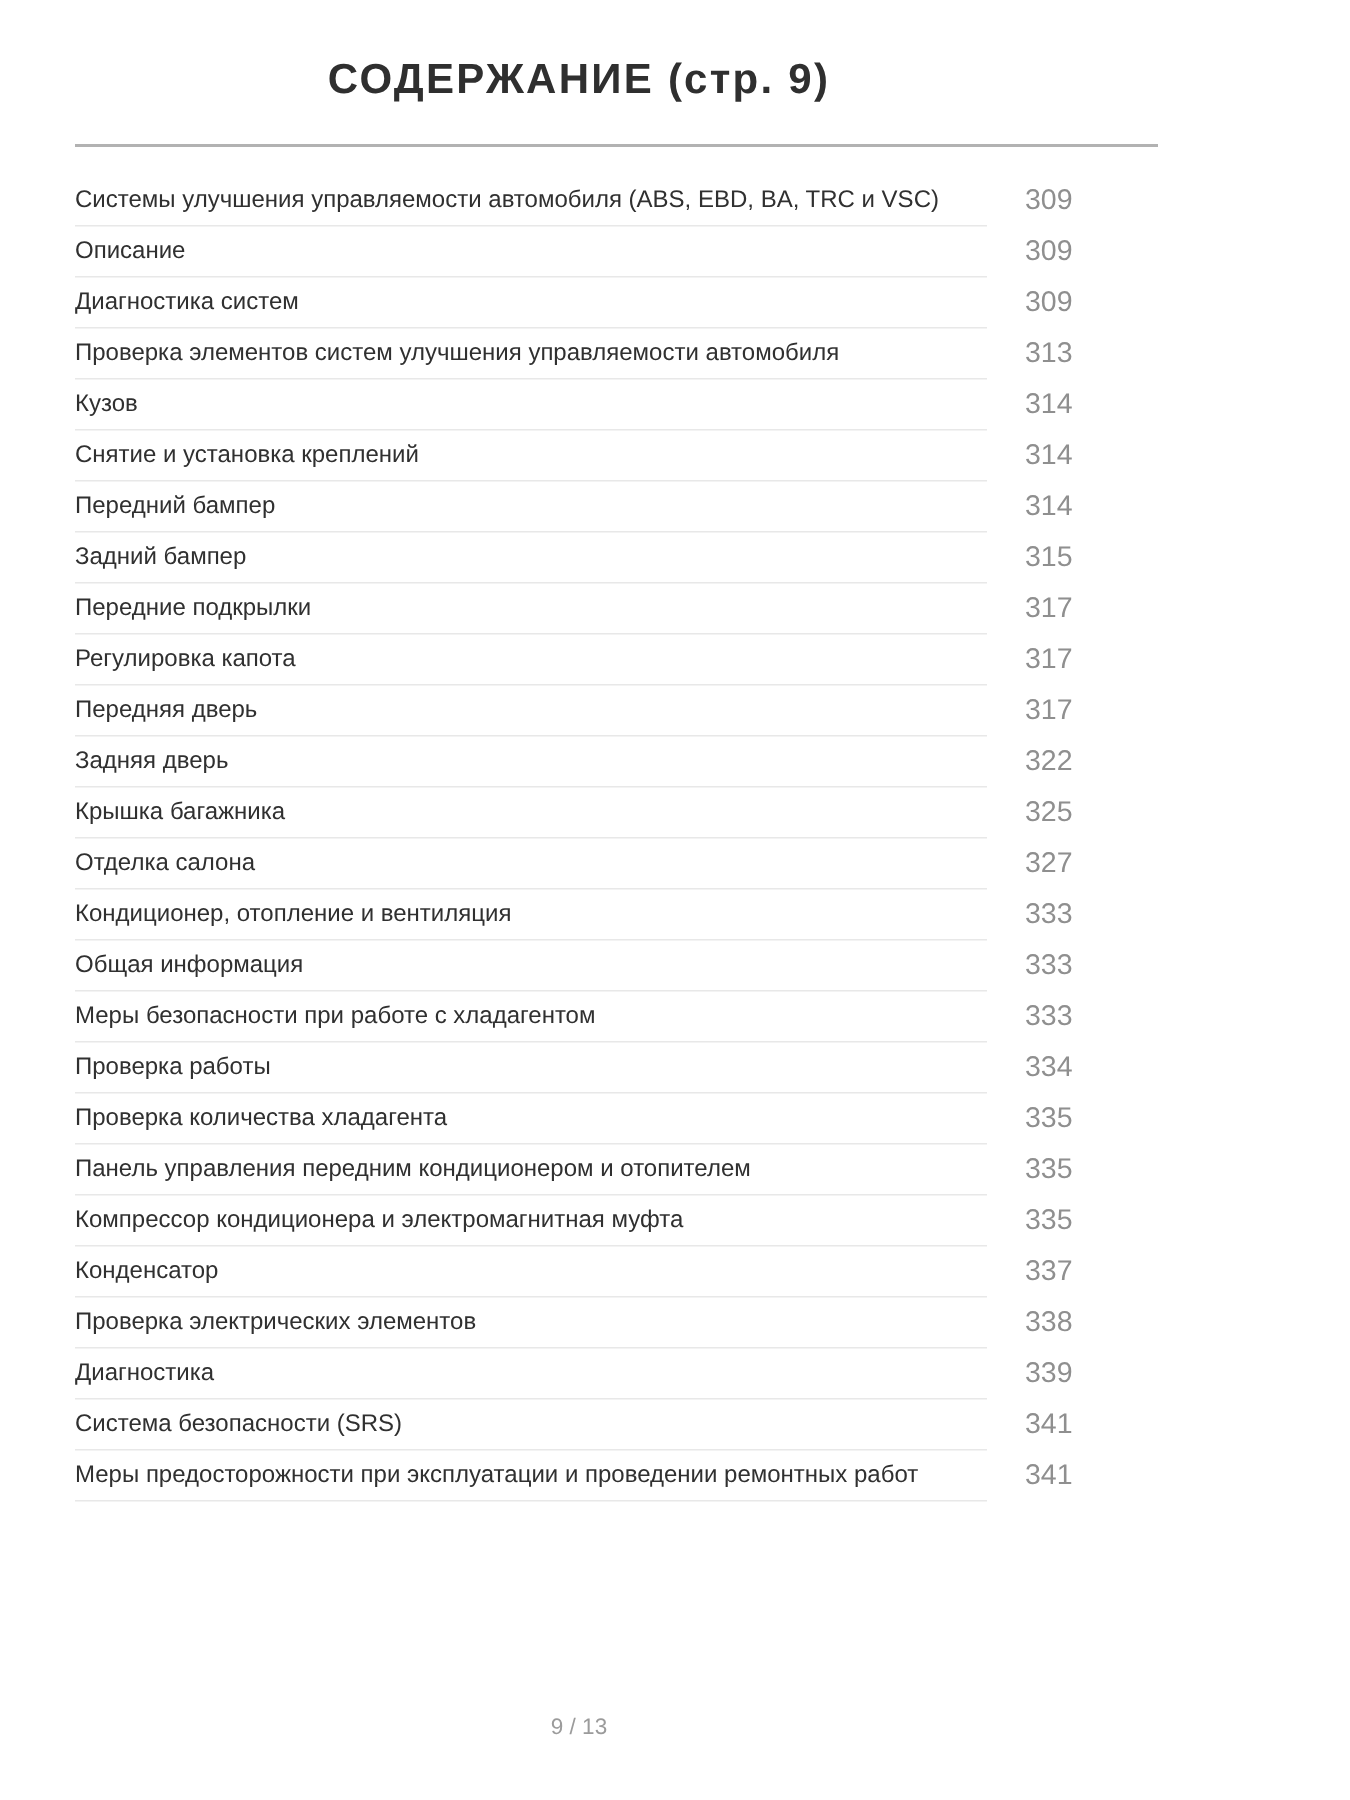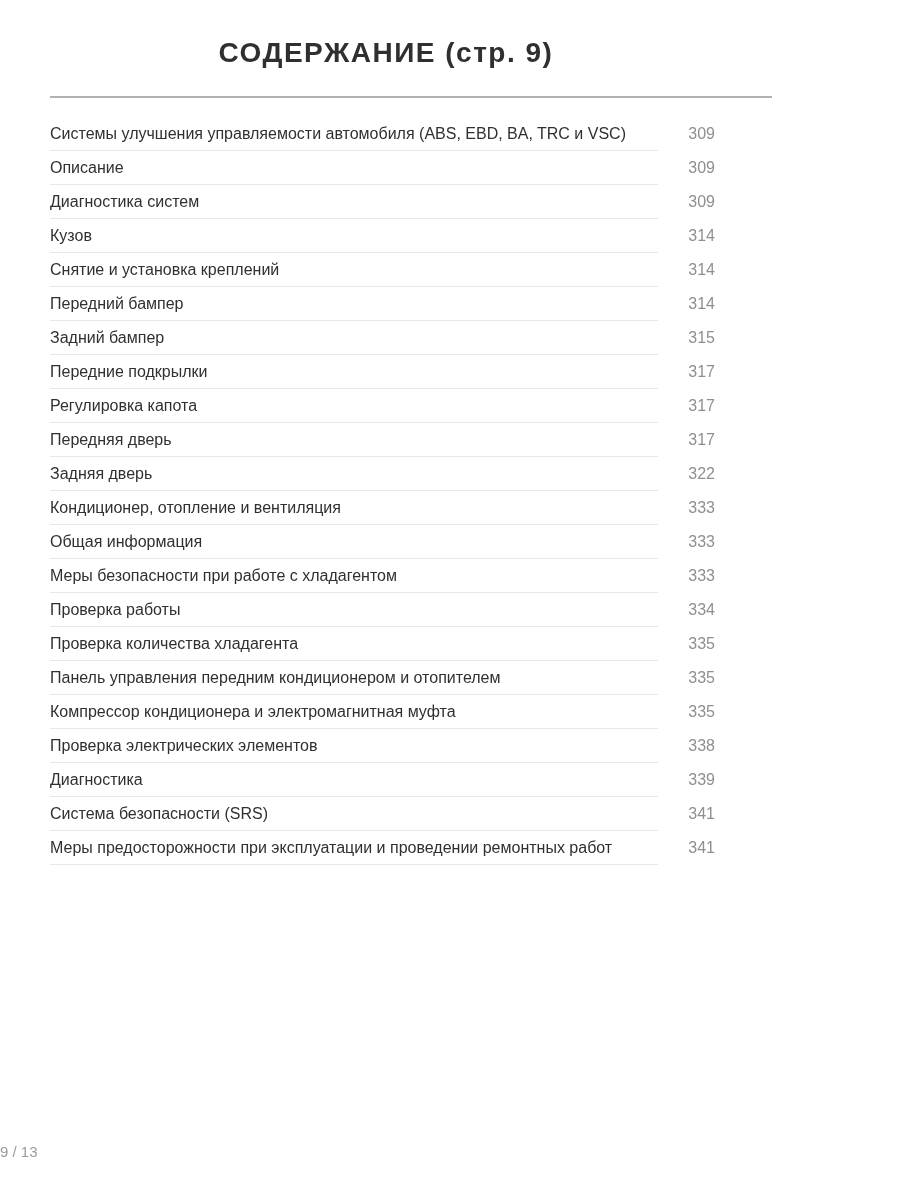--- a/index.html
+++ b/index.html
@@ -56,38 +56,38 @@
     font-size: 16px;
     line-height: 34px;
     color: var(--entry-text);
     white-space: nowrap;
     overflow: hidden;
   }
   .row .num {
     width: 57px;
     padding-right: 7px;
     text-align: right;
-    font-size: 16px;
+    font-size: 19px;
     line-height: 34px;
     color: var(--page-number);
   }
   .row-line {
     position: absolute;
     left: 0;
     right: 64px;
     bottom: 0;
     height: 1px;
     background: var(--row-divider);
   }
   .footer {
     position: absolute;
     left: 0;
     right: 0;
     bottom: 40px;
-    text-align: left;
+    text-align: center;
     font-size: 15px;
     color: var(--footer-text);
   }
 </style>
 </head>
 <body>
 
 <div class="page">
   <h1 class="title">СОДЕРЖАНИЕ (стр. 9)</h1>
   <div class="top-divider"></div>
@@ -101,20 +101,25 @@
         <span class="label">Описание</span>
         <span class="num">309</span>
         <span class="row-line"></span>
       </div>
       <div class="row">
         <span class="label">Диагностика систем</span>
         <span class="num">309</span>
         <span class="row-line"></span>
       </div>
       <div class="row">
+        <span class="label">Проверка элементов систем улучшения управляемости автомобиля</span>
+        <span class="num">313</span>
+        <span class="row-line"></span>
+      </div>
+      <div class="row">
         <span class="label">Кузов</span>
         <span class="num">314</span>
         <span class="row-line"></span>
       </div>
       <div class="row">
         <span class="label">Снятие и установка креплений</span>
         <span class="num">314</span>
         <span class="row-line"></span>
       </div>
       <div class="row">
@@ -141,20 +146,30 @@
         <span class="label">Передняя дверь</span>
         <span class="num">317</span>
         <span class="row-line"></span>
       </div>
       <div class="row">
         <span class="label">Задняя дверь</span>
         <span class="num">322</span>
         <span class="row-line"></span>
       </div>
       <div class="row">
+        <span class="label">Крышка багажника</span>
+        <span class="num">325</span>
+        <span class="row-line"></span>
+      </div>
+      <div class="row">
+        <span class="label">Отделка салона</span>
+        <span class="num">327</span>
+        <span class="row-line"></span>
+      </div>
+      <div class="row">
         <span class="label">Кондиционер, отопление и вентиляция</span>
         <span class="num">333</span>
         <span class="row-line"></span>
       </div>
       <div class="row">
         <span class="label">Общая информация</span>
         <span class="num">333</span>
         <span class="row-line"></span>
       </div>
       <div class="row">
@@ -173,20 +188,25 @@
         <span class="row-line"></span>
       </div>
       <div class="row">
         <span class="label">Панель управления передним кондиционером и отопителем</span>
         <span class="num">335</span>
         <span class="row-line"></span>
       </div>
       <div class="row">
         <span class="label">Компрессор кондиционера и электромагнитная муфта</span>
         <span class="num">335</span>
+        <span class="row-line"></span>
+      </div>
+      <div class="row">
+        <span class="label">Конденсатор</span>
+        <span class="num">337</span>
         <span class="row-line"></span>
       </div>
       <div class="row">
         <span class="label">Проверка электрических элементов</span>
         <span class="num">338</span>
         <span class="row-line"></span>
       </div>
       <div class="row">
         <span class="label">Диагностика</span>
         <span class="num">339</span>

